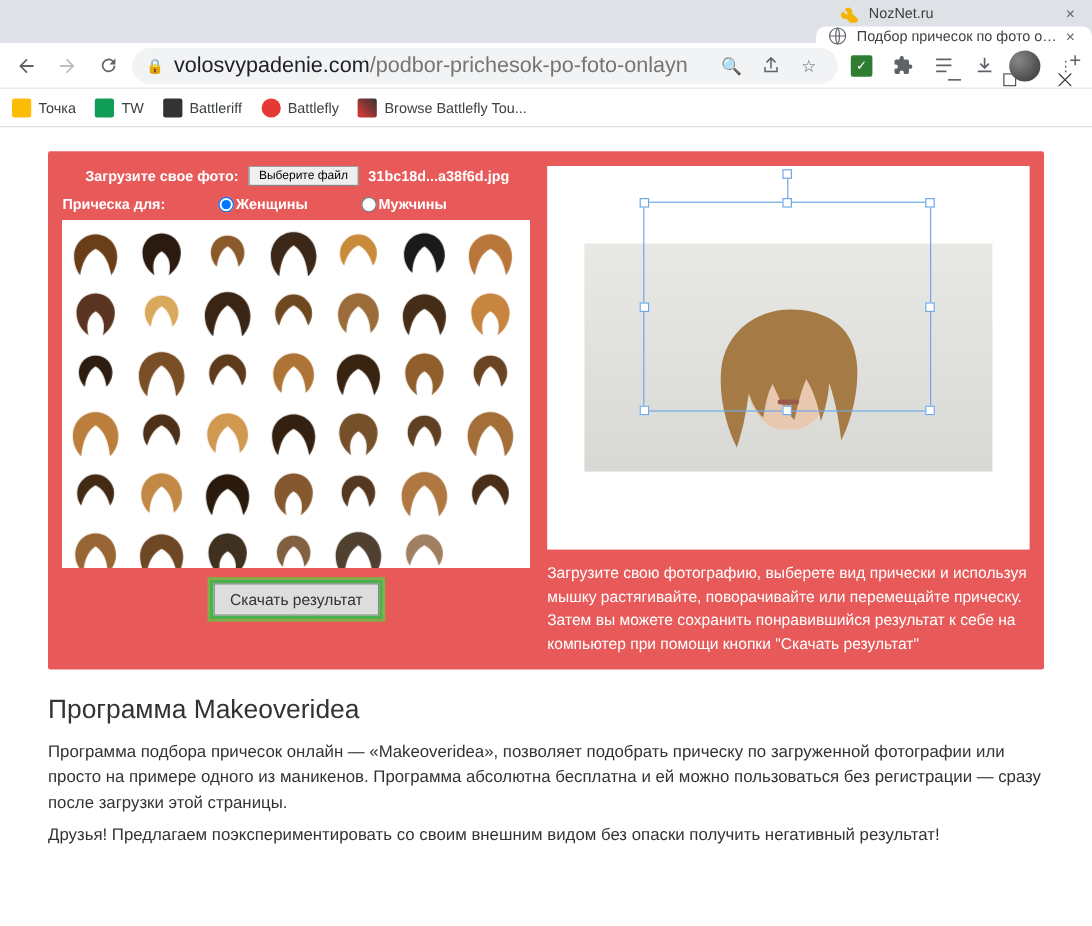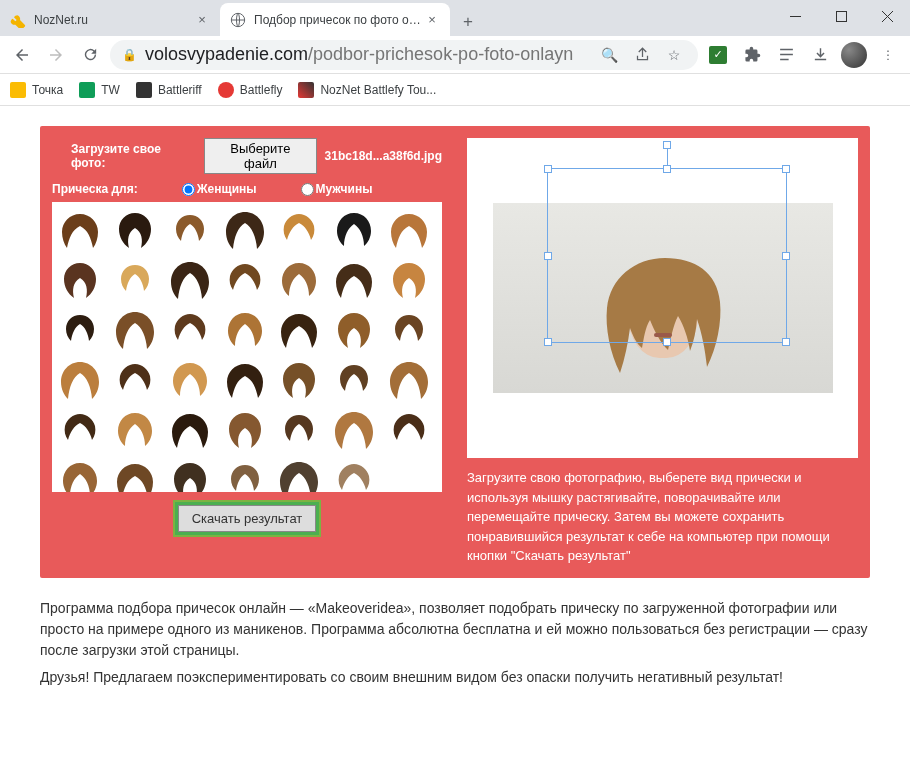--- a/index.html
+++ b/index.html
@@ -1,18 +1,18 @@
 <!DOCTYPE html>
 <html><head>
 <meta charset="utf-8">
 <style>
 * { margin: 0; padding: 0; box-sizing: border-box; }
 body { font-family: "Segoe UI", Arial, sans-serif; font-size: 12px; background: #fff; width: 910px; height: 772px; overflow: hidden; }
 
-.titlebar { height: 36px; background: #dee1e6; display: flex; align-items: flex-end; }
+.titlebar { height: 36px; background: #dee1e6; display: flex; align-items: flex-end; flex-direction: column; }
 .tab { height: 33px; background: #dee1e6; border-radius: 8px 8px 0 0; display: flex; align-items: center; padding: 0 10px; min-width: 220px; max-width: 230px; margin-top: 3px; position: relative; }
 .tab.active { background: #fff; }
 .tab-icon { width: 16px; height: 16px; margin-right: 8px; flex-shrink: 0; }
 .tab-title { font-size: 12px; color: #3c4043; white-space: nowrap; overflow: hidden; text-overflow: ellipsis; flex: 1; }
 .tab-close { width: 16px; height: 16px; display: flex; align-items: center; justify-content: center; color: #5f6368; font-size: 13px; border-radius: 50%; cursor: pointer; }
 .newtab { width: 28px; height: 28px; display: flex; align-items: center; justify-content: center; color: #5f6368; font-size: 17px; cursor: pointer; margin-left: 4px; margin-top: 3px; }
 .win-controls { margin-left: auto; display: flex; height: 32px; align-self: flex-start; }
 .win-btn { width: 46px; display: flex; align-items: center; justify-content: center; color: #333; cursor: pointer; }
 
 .toolbar { height: 38px; background: #fff; border-bottom: 1px solid #e0e0e0; display: flex; align-items: center; padding: 0 8px; gap: 6px; }
@@ -29,24 +29,24 @@
 .checkmark { background: #2e7d32; color: #fff; width: 18px; height: 18px; border-radius: 2px; display: flex; align-items: center; justify-content: center; font-size: 11px; }
 
 .bookmarks { height: 32px; background: #fff; border-bottom: 1px solid #e0e0e0; display: flex; align-items: center; padding: 0 10px; gap: 16px; }
 .bm { display: flex; align-items: center; gap: 6px; font-size: 12px; color: #3c4043; cursor: pointer; }
 .bm-icon { width: 16px; height: 16px; border-radius: 2px; }
 
 .content { height: calc(772px - 36px - 38px - 32px); overflow-y: scroll; padding: 20px 40px; position: relative; }
 
 .widget { background: #e85a5a; padding: 12px; border-radius: 2px; display: flex; gap: 14px; }
 .left-col { width: 390px; }
-.right-col { flex: 1; margin-left: 11px; }
+.right-col { flex: 1; }
 
 .upload-row { display: flex; align-items: center; gap: 8px; color: #fff; font-size: 12px; font-weight: bold; margin-bottom: 8px; margin-left: 19px; }
-.file-btn { background: #efefef; border: 1px solid #888; padding: 2px 8px; font-size: 13px; cursor: pointer; color: #000; font-weight: normal; }
+.file-btn { background: #efefef; border: 1px solid #888; padding: 2px 8px; font-size: 10px; cursor: pointer; color: #000; font-weight: normal; }
 .file-name { font-size: 12px; color: #fff; font-weight: bold; }
 
 .gender-row { display: flex; align-items: center; gap: 4px; color: #fff; font-size: 12px; font-weight: bold; margin-bottom: 6px; }
 .gender-row label { font-weight: bold; display: flex; align-items: center; gap: 2px; margin-left: 4px; padding-left: 36px; }
 
 .hair-grid { background: #fff; height: 290px; overflow-y: scroll; padding: 4px; display: grid; grid-template-columns: repeat(7, 1fr); gap: 2px; }
 .hair-item { width: 48px; height: 48px; display: flex; align-items: center; justify-content: center; cursor: pointer; }
 .hair-svg { width: 42px; height: 42px; }
 
 .download-wrap { text-align: center; margin-top: 10px; }
@@ -179,21 +179,21 @@
   <div class="bm">
       <div class="bm-icon" style="background:#333"></div>
       <span>Battleriff</span>
     </div>
   <div class="bm">
       <div class="bm-icon" style="background:#e53935;border-radius:50%"></div>
       <span>Battlefly</span>
     </div>
   <div class="bm">
       <div class="bm-icon" style="background:linear-gradient(45deg,#e53935,#333)"></div>
-      <span>NozNet Battlefy Tou...</span>
+      <span>Browse Battlefly Tou...</span>
     </div>
 </div>
 
 <div class="content">
   <div class="widget">
     <div class="left-col">
       <div class="upload-row">
         <span>Загрузите свое фото:</span>
         <button class="file-btn">Выберите файл</button>
         <span class="file-name">31bc18d...a38f6d.jpg</span>
@@ -440,16 +440,17 @@
           <div class="sel-handle sh-bl"></div>
           <div class="sel-handle sh-bm"></div>
           <div class="sel-handle sh-br"></div>
         </div>
       </div>
       <div class="instructions">Загрузите свою фотографию, выберете вид прически и используя мышку растягивайте, поворачивайте или перемещайте прическу. Затем вы можете сохранить понравившийся результат к себе на компьютер при помощи кнопки "Скачать результат"</div>
     </div>
   </div>
 
   <div class="article">
+    <h2>Программа Makeoveridea</h2>
     <p>Программа подбора причесок онлайн — «Makeoveridea», позволяет подобрать прическу по загруженной фотографии или просто на примере одного из маникенов. Программа абсолютна бесплатна и ей можно пользоваться без регистрации — сразу после загрузки этой страницы.</p>
     <p>Друзья! Предлагаем поэкспериментировать со своим внешним видом без опаски получить негативный результат!</p>
   </div>
 </div>
 
 </body></html>

